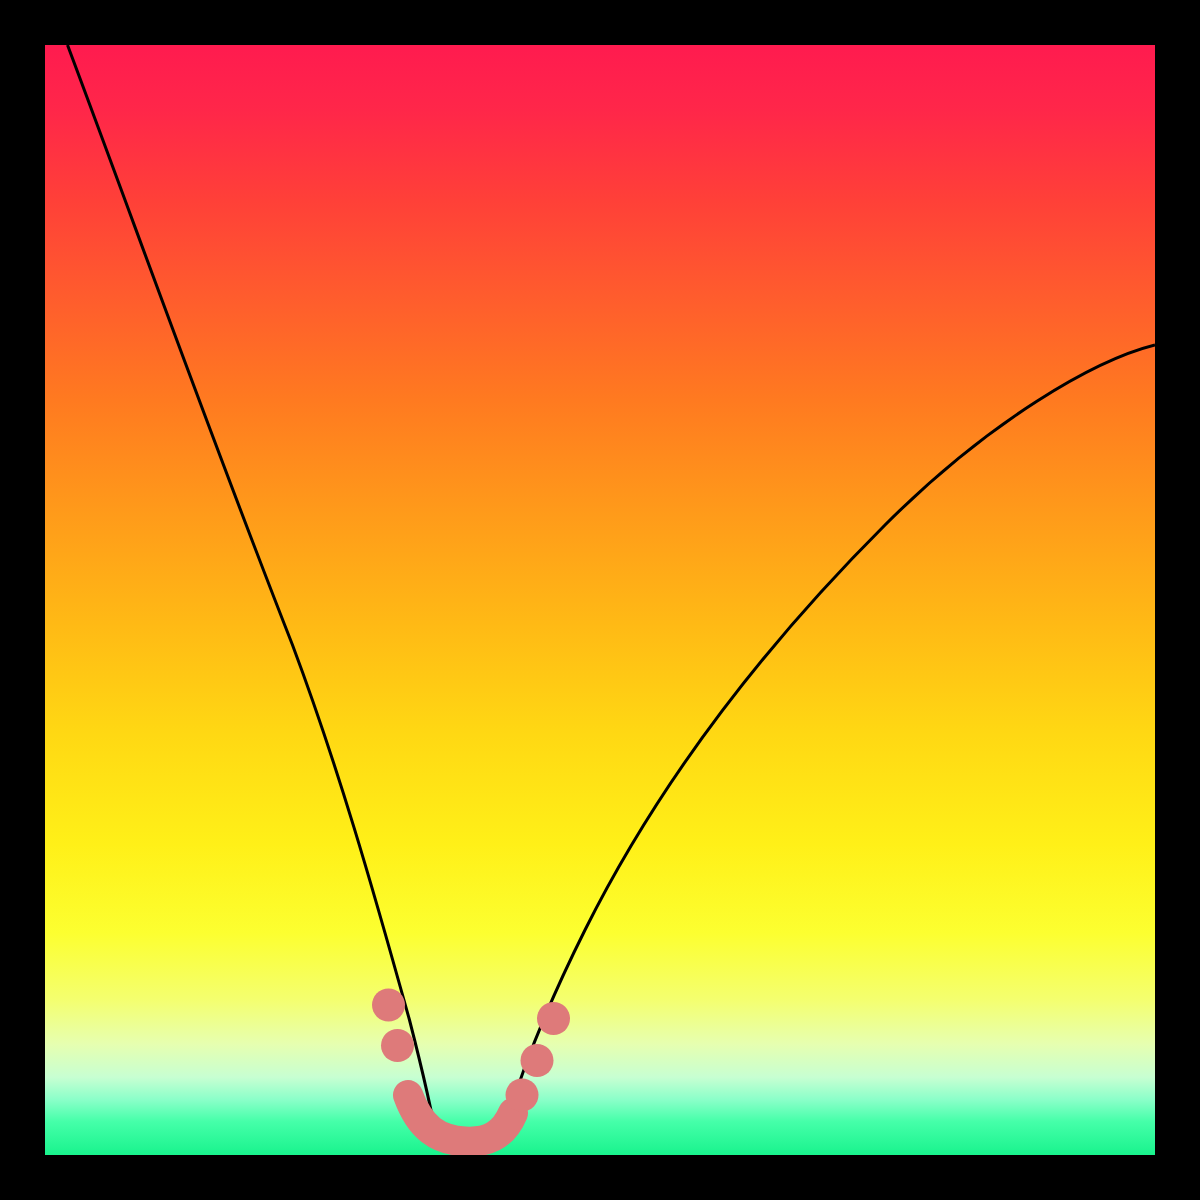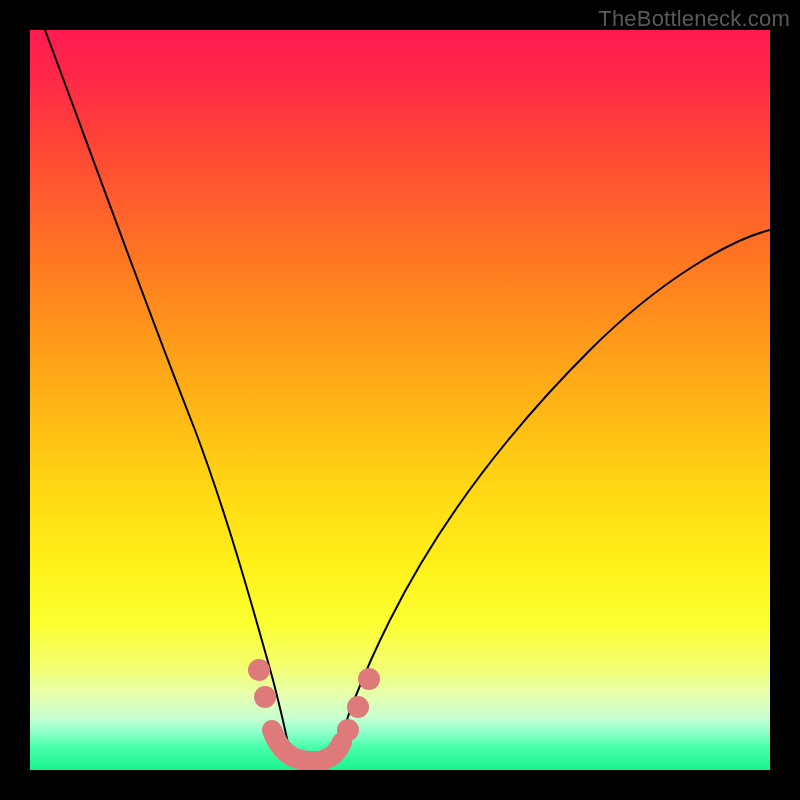--- a/index.html
+++ b/index.html
@@ -78,21 +78,20 @@
     stroke-linejoin: round;
   }
   .bead {
     fill: #de7a7a;
   }
 </style>
 </head>
 <body>
 
 <div class="frame">
-  <div class="watermark">TheBottleneck.com</div>
 
   <div class="plot-area">
     <div class="gradient-bg"></div>
 
     <svg class="curves" viewBox="0 0 740 740" preserveAspectRatio="none">
 
       <path class="curve" d="M 15 0
                C 60 120, 110 260, 165 400
                C 195 480, 218 560, 243 650
                C 252 685, 258 710, 262 735"></path>

